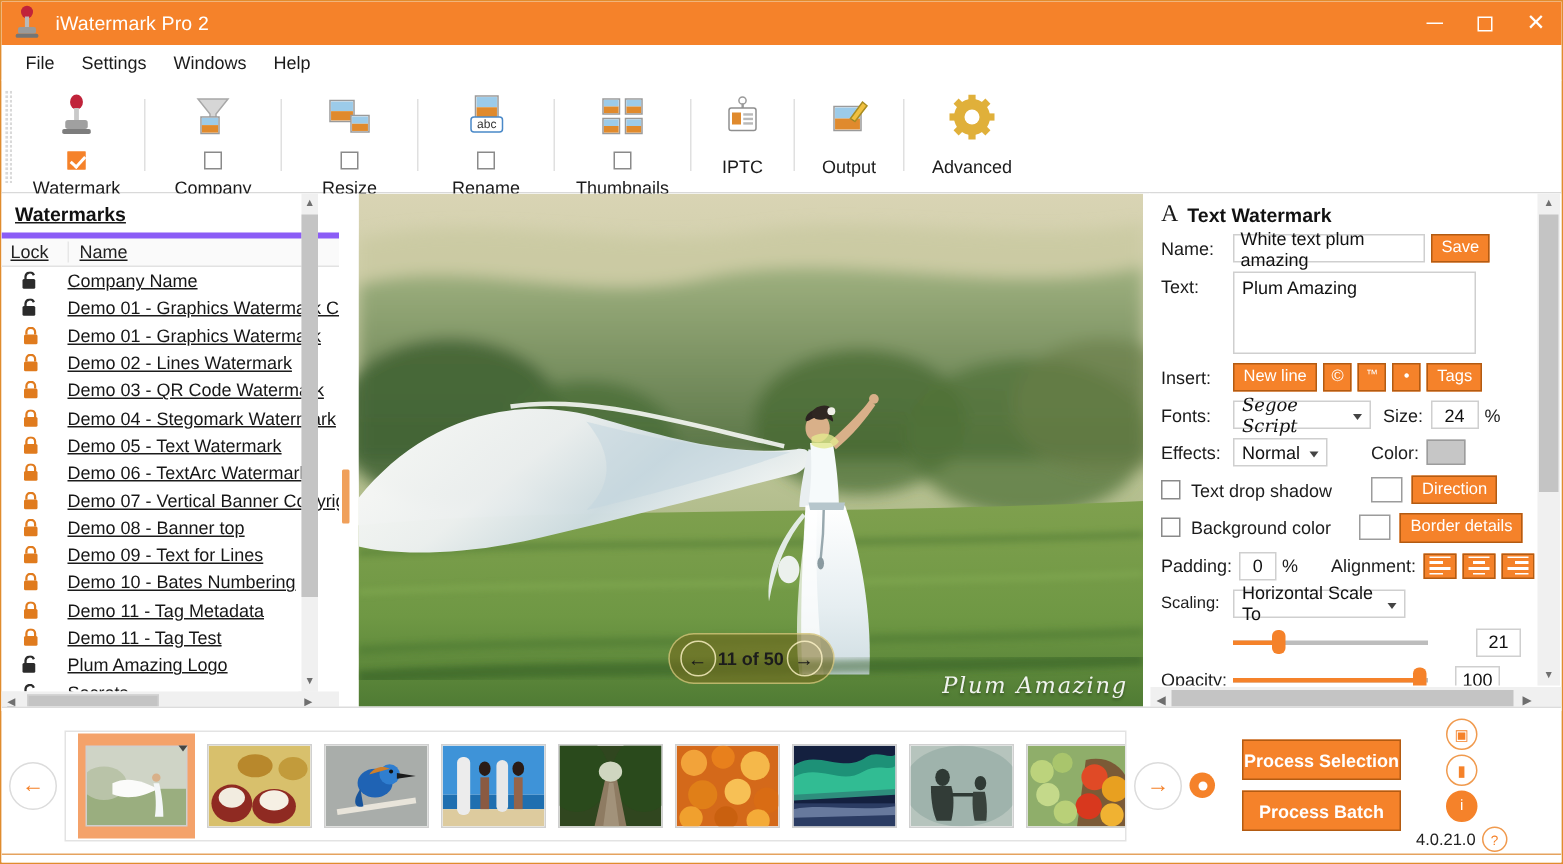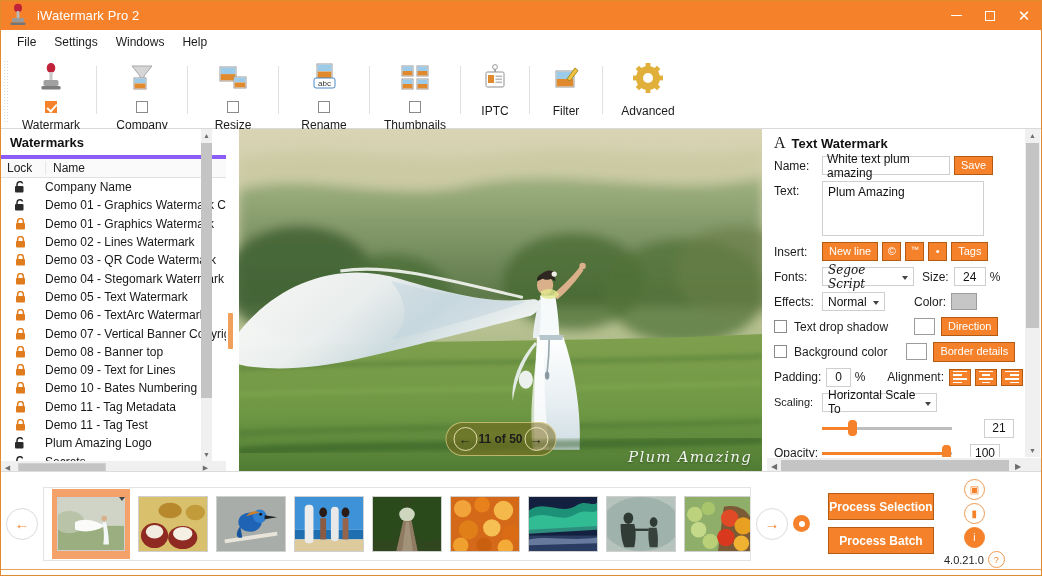--- a/index.html
+++ b/index.html
@@ -40,21 +40,21 @@
   .ticon{height:37px;display:flex;align-items:center;justify-content:center;}
   .tlabelrow{display:flex;align-items:center;gap:5px;margin-top:6px;flex-direction:column;}
   .tcheck{width:12px;height:12px;border:1px solid #8a8a8a;background:#fff;
           box-sizing:border-box;display:inline-block;position:relative;flex:none;}
   .tcheck.on{background:#f5822a;border-color:#f5822a;}
   .tcheck.on:after{content:"";position:absolute;left:3px;top:0px;width:4px;height:8px;
           border:solid #fff;border-width:0 2px 2px 0;transform:rotate(42deg);}
   .tlabel{font-size:12px;color:#1b1b1b;white-space:nowrap;}
 
   
-  .main{display:flex;height:345px;background:#fff;}
+  .main{display:flex;height:345px;background:#fff;text-decoration:underline;}
 
   
   .leftpanel{width:225px;display:flex;flex-direction:column;position:relative;background:#fff;}
   .lp-title{font-size:13px;font-weight:bold;padding:6px 0 5px 9px;color:#111;}
   .lp-head{display:flex;background:#fafafa;border-top:4px solid #8b5cf6;
            border-bottom:1px solid #e2e2e2;height:18px;align-items:center;}
   .lp-head .c1{width:38px;padding-left:6px;font-size:12px;color:#222;}
   .lp-head .c2{flex:1;font-size:12px;color:#222;border-left:1px solid #e7e7e7;padding-left:7px;}
   .lp-rows{flex:1;overflow:hidden;}
   .lp-row{display:flex;align-items:center;height:18.3px;}
@@ -310,21 +310,21 @@
       <div class="ticon">
         <svg width="30" height="34" viewBox="0 0 30 34">
           <rect x="5" y="8" width="18" height="16" fill="#fff" stroke="#9a9a9a"></rect>
           <rect x="5.7" y="8.7" width="16.6" height="7.3" fill="#9ccbe9"></rect>
           <rect x="5.7" y="16" width="16.6" height="7.3" fill="#e08a2d"></rect>
           <path d="M16 16 L24 5 L27 7.5 L19 18 Z" fill="#f0c040" stroke="#a98c20"></path>
           <path d="M16 16 L18 17.5 L19 18 Z" fill="#555"></path>
         </svg>
       </div>
       <div class="tlabelrow">
-        <span class="tlabel">Filter</span>
+        <span class="tlabel">Output</span>
       </div>
     </div>
     <div class="tsep"></div>
 
     <div class="tbtn" style="width:84px">
       <div class="ticon">
         <svg width="32" height="34" viewBox="0 0 32 34">
           <g transform="translate(16,15)">
             <circle r="12" fill="#e0b03a"></circle>
             <g fill="#e0b03a">

